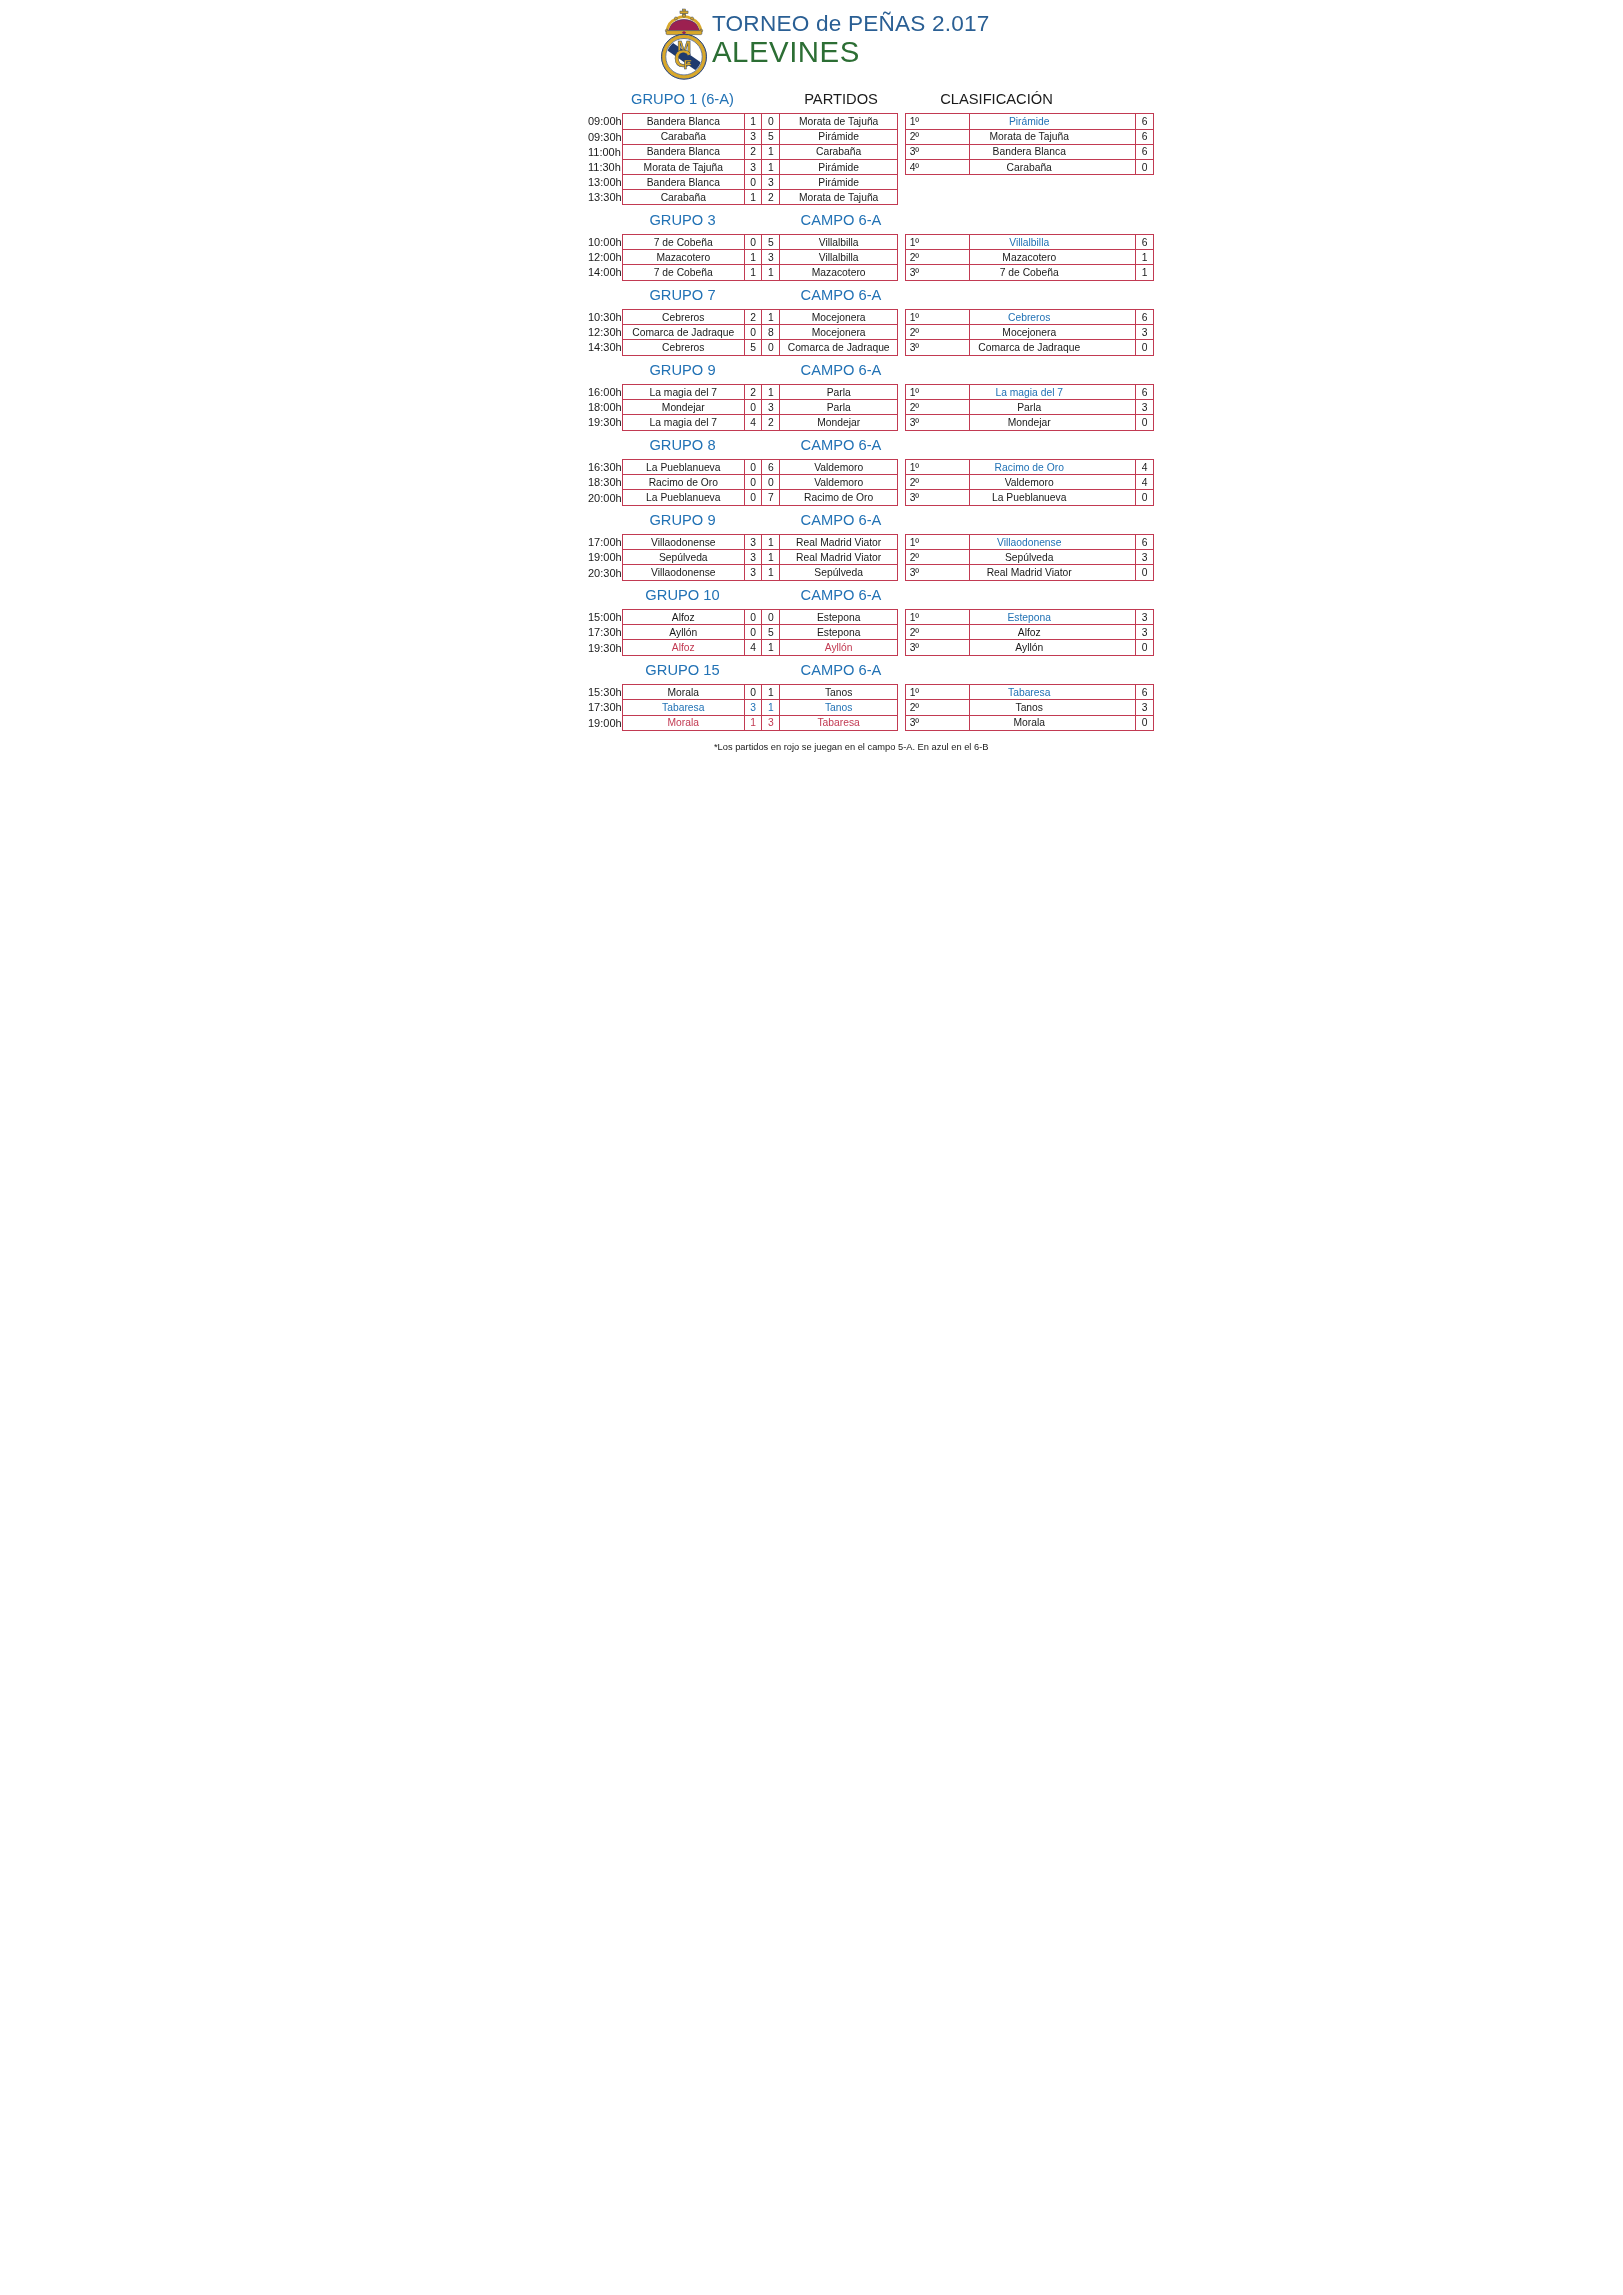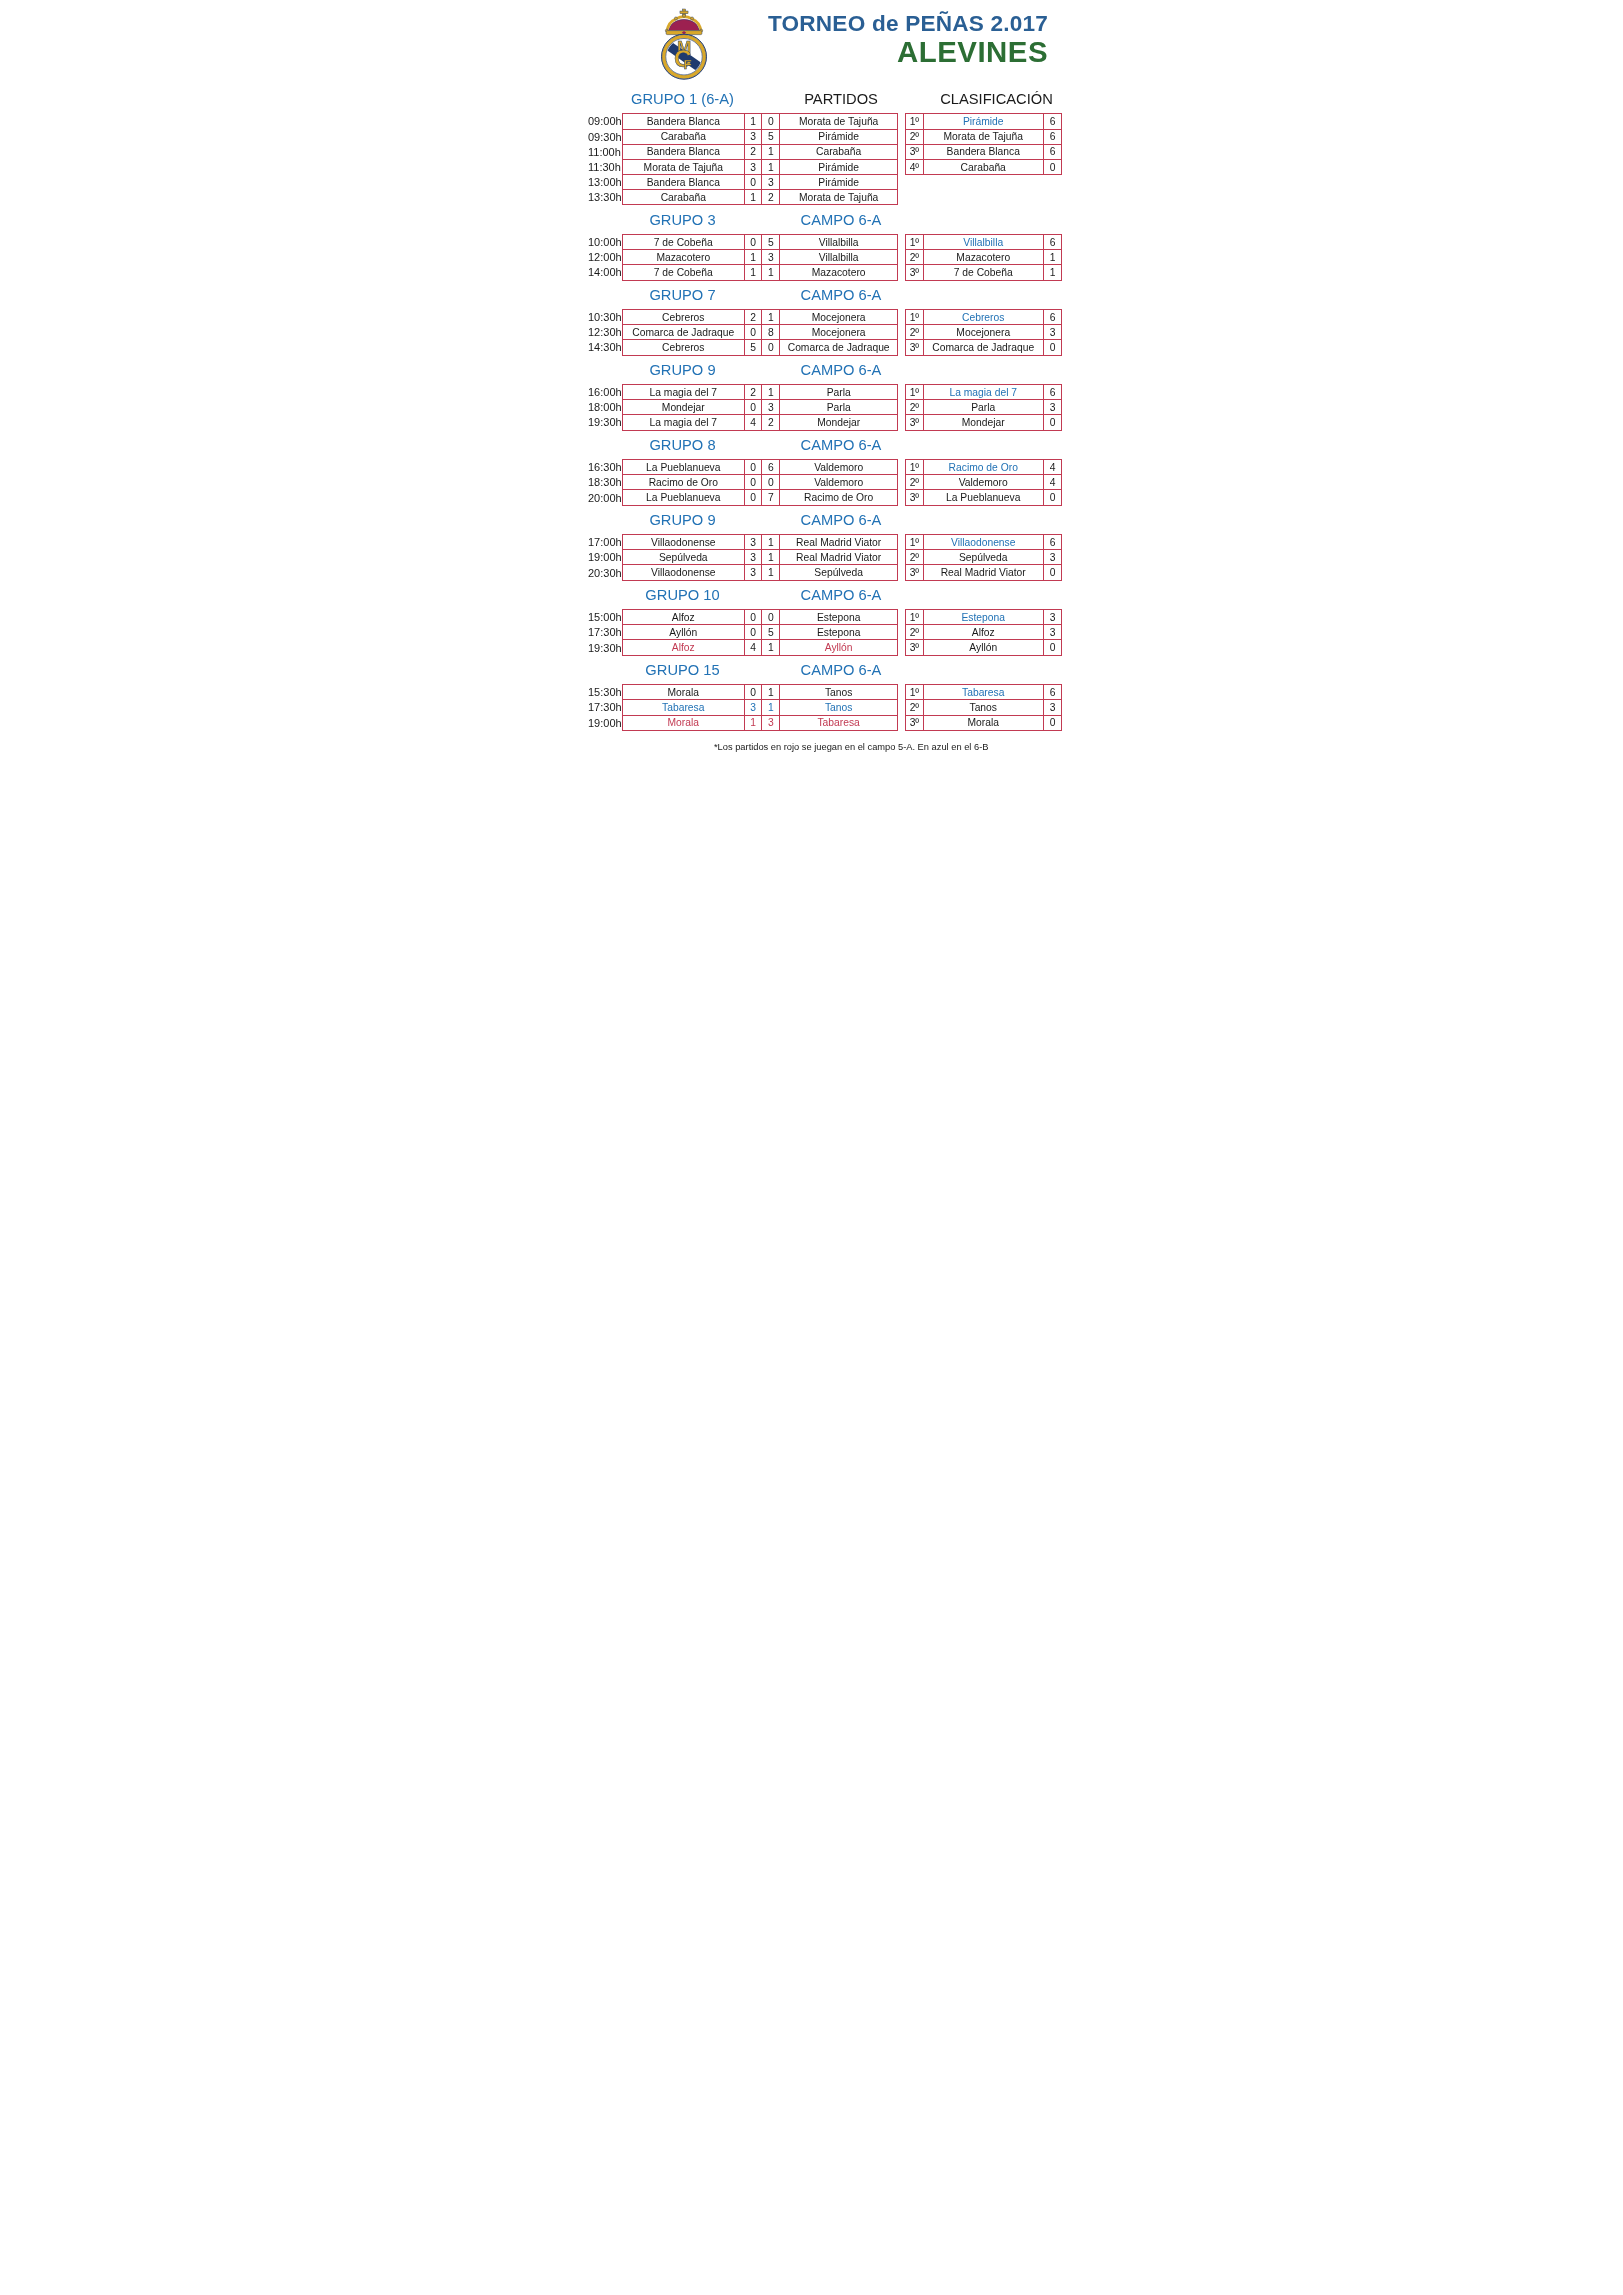--- a/index.html
+++ b/index.html
@@ -12,21 +12,21 @@
     --ink:#1a1a1a;
   }
   *{box-sizing:border-box;}
   html,body{margin:0;padding:0;background:#ffffff;}
   body{font-family:"Liberation Sans",sans-serif;color:var(--ink);}
   .page{width:541px;min-height:765px;margin:0 auto;padding:7.9px 0 6.9px;background:#fff;}
 
   
   .masthead{display:flex;align-items:flex-start;height:77px;}
   .logo-box{margin-left:116px;width:55px;flex:0 0 auto;}
-  .title-block{flex:1;text-align:right;padding-right:34px;font-weight:bold;}
+  .title-block{flex:1;text-align:left;padding-right:34px;}
   .title{color:var(--titleblue);font-size:22.6px;line-height:1.1;margin-top:3.9px;letter-spacing:0.2px;white-space:nowrap;}
   .subtitle{color:var(--green);font-size:29.4px;line-height:1.05;letter-spacing:0.5px;}
 
   
   .group{margin:0;}
   .group-header{display:flex;align-items:baseline;margin-top:6.4px;margin-bottom:4.4px;height:17.7px;}
   .gh{font-weight:normal;margin:0;font-size:14.7px;line-height:17.7px;white-space:nowrap;}
   .gh-left{margin-left:80px;width:123px;text-align:center;color:var(--blue);}
   .gh-center{margin-left:37px;width:120px;text-align:center;color:var(--blue);}
   .gh-center.c-black{color:var(--ink);}
@@ -41,21 +41,21 @@
   .time{width:29.4px;margin-left:47px;margin-right:4.4px;font-size:11px;display:flex;align-items:center;white-space:nowrap;}
   .m-row{display:flex;border:1px solid var(--red);background:#fff;}
   .cell{display:flex;align-items:center;justify-content:center;height:14.2px;font-size:10.3px;white-space:nowrap;overflow:hidden;}
   .home{width:121px;}
   .score{width:17.7px;border-left:1px solid var(--red);}
   .away{width:118px;border-left:1px solid var(--red);}
 
   
   .standings{margin-left:6.9px;flex:0 0 auto;}
   .standing + .standing{margin-top:-1px;}
-  .s-row{display:flex;border:1px solid var(--red);background:#fff;}
+  .s-row{display:flex;border:1px solid var(--red);background:#fff;gap:46px;}
   .pos{width:16.7px;}
   .team{width:120px;border-left:1px solid var(--red);}
   .pts{width:18.7px;border-left:1px solid var(--red);}
 
   .c-blue{color:var(--blue);}
   .c-red{color:var(--red);}
 
   
   .footnote{margin-top:11px;margin-left:173px;font-size:9.3px;white-space:nowrap;}
 </style>

